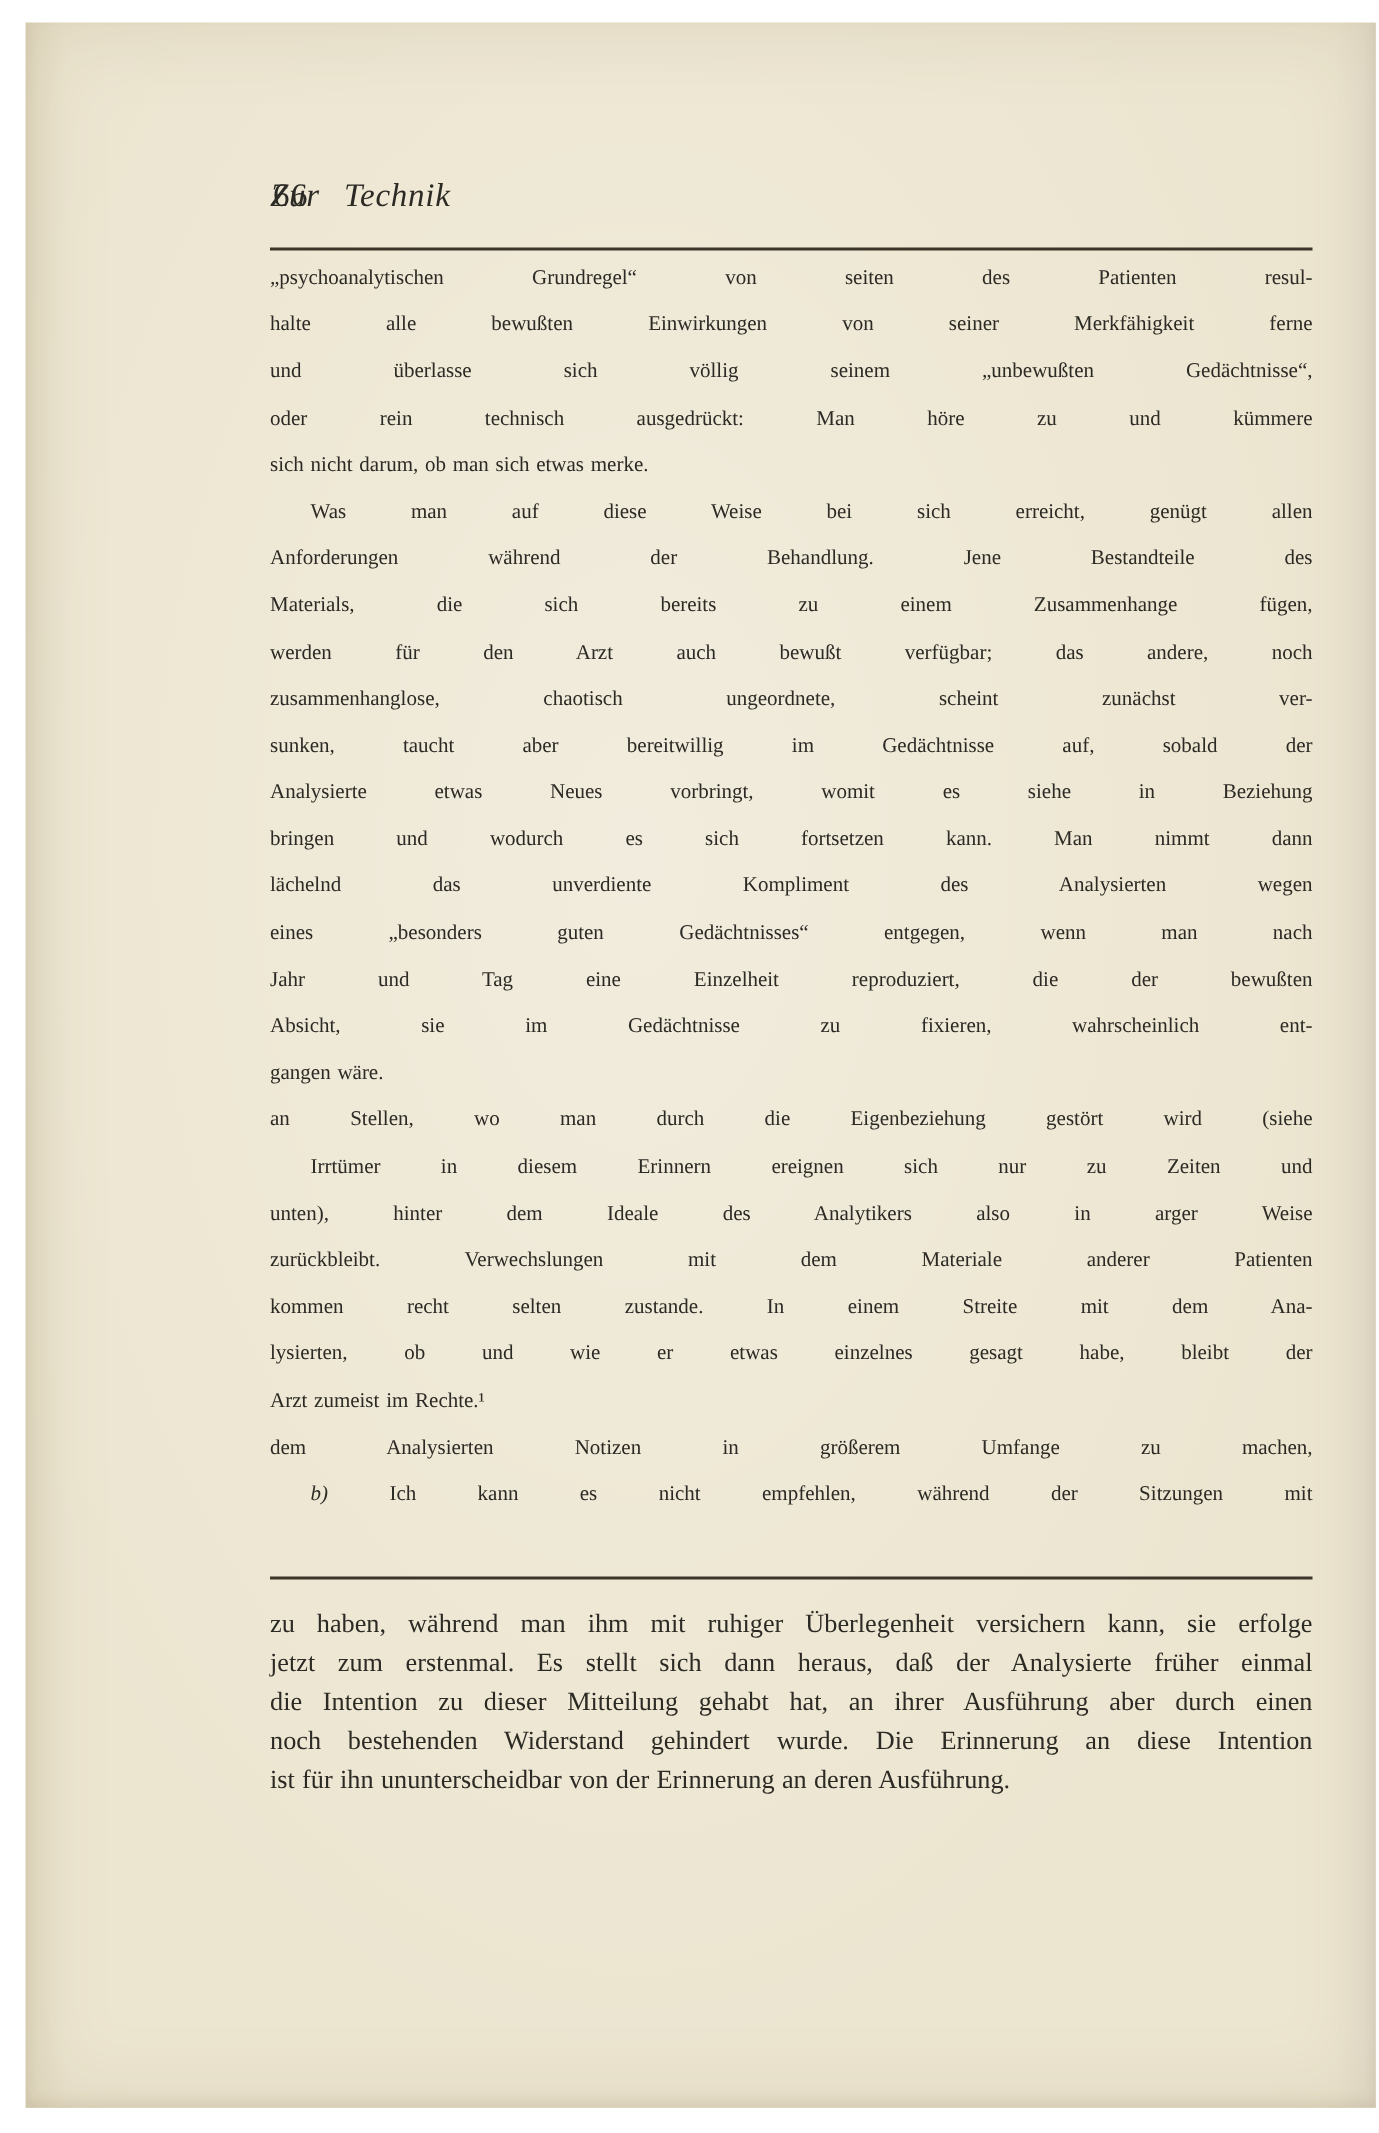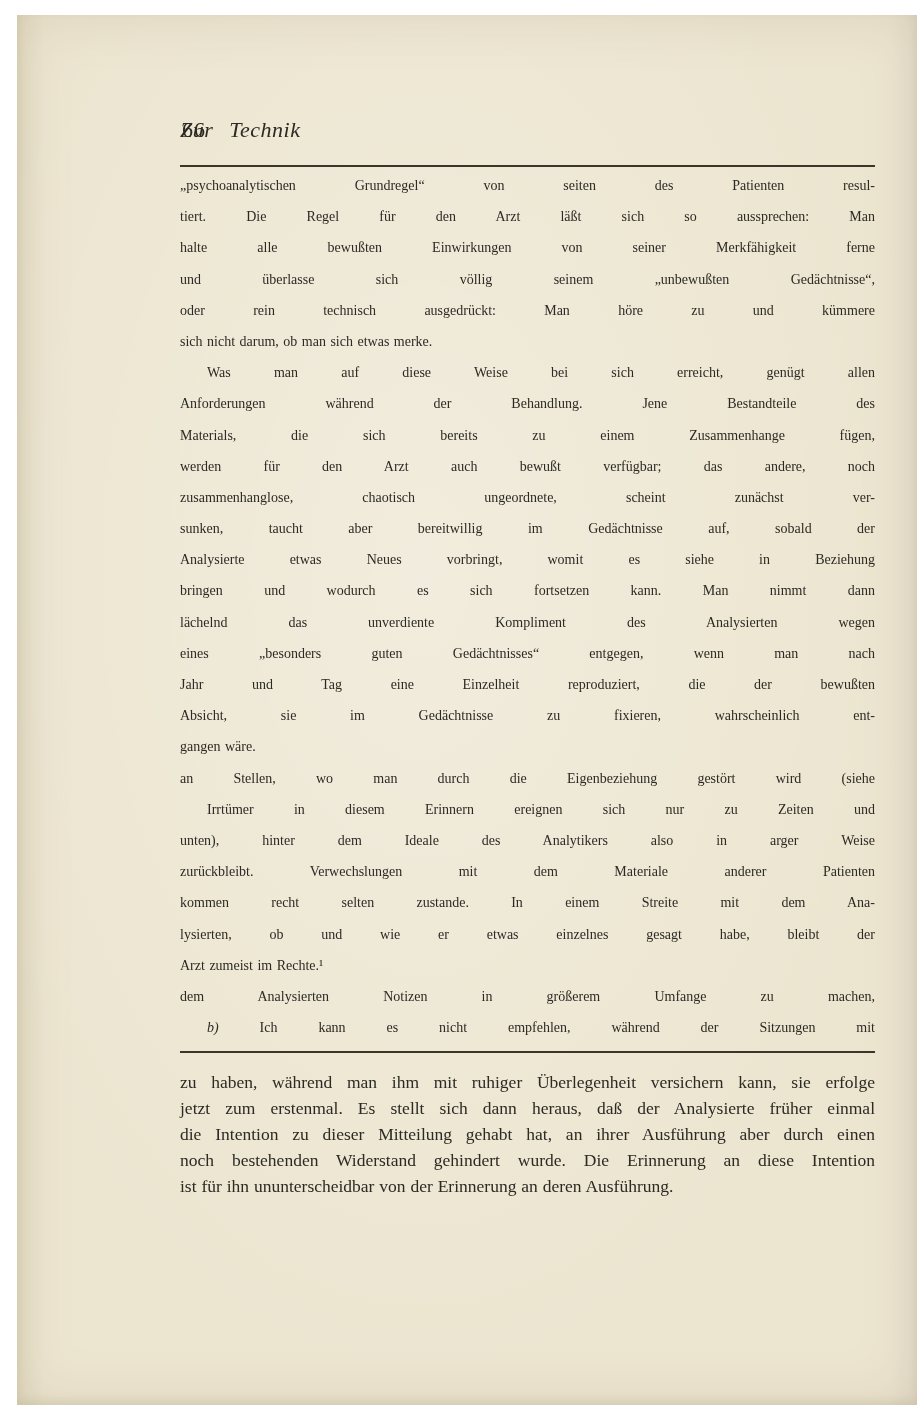--- a/index.html
+++ b/index.html
@@ -115,21 +115,20 @@
 
       <div class="running-head">
         <span class="pageno">66</span>
         <span class="rtitle">Zur Technik</span>
       </div>
 
       <div class="head-rule"></div>
 
       <div class="bodytext" id="bodytext">
           <div class="body-line just">„psychoanalytischen Grundregel“ von seiten des Patienten resul-</div>
-          <div class="body-line just">tiert. Die Regel für den Arzt läßt sich so aussprechen: Man</div>
           <div class="body-line just">halte alle bewußten Einwirkungen von seiner Merkfähigkeit ferne</div>
           <div class="body-line just">und überlasse sich völlig seinem „unbewußten Gedächtnisse“,</div>
           <div class="body-line just">oder rein technisch ausgedrückt: Man höre zu und kümmere</div>
           <div class="body-line">sich nicht darum, ob man sich etwas merke.</div>
           <div class="body-line just ind">Was man auf diese Weise bei sich erreicht, genügt allen</div>
           <div class="body-line just">Anforderungen während der Behandlung. Jene Bestandteile des</div>
           <div class="body-line just">Materials, die sich bereits zu einem Zusammenhange fügen,</div>
           <div class="body-line just">werden für den Arzt auch bewußt verfügbar; das andere, noch</div>
           <div class="body-line just">zusammenhanglose, chaotisch ungeordnete, scheint zunächst ver-</div>
           <div class="body-line just">sunken, taucht aber bereitwillig im Gedächtnisse auf, sobald der</div>

